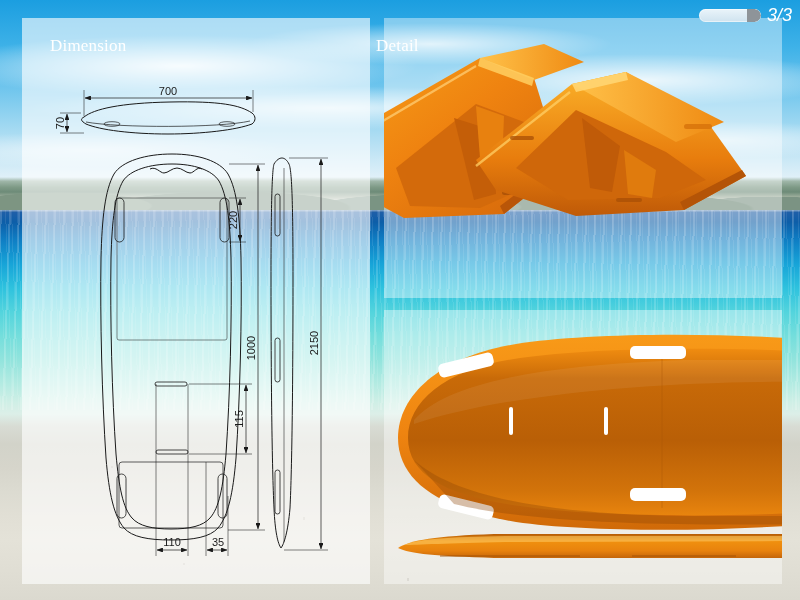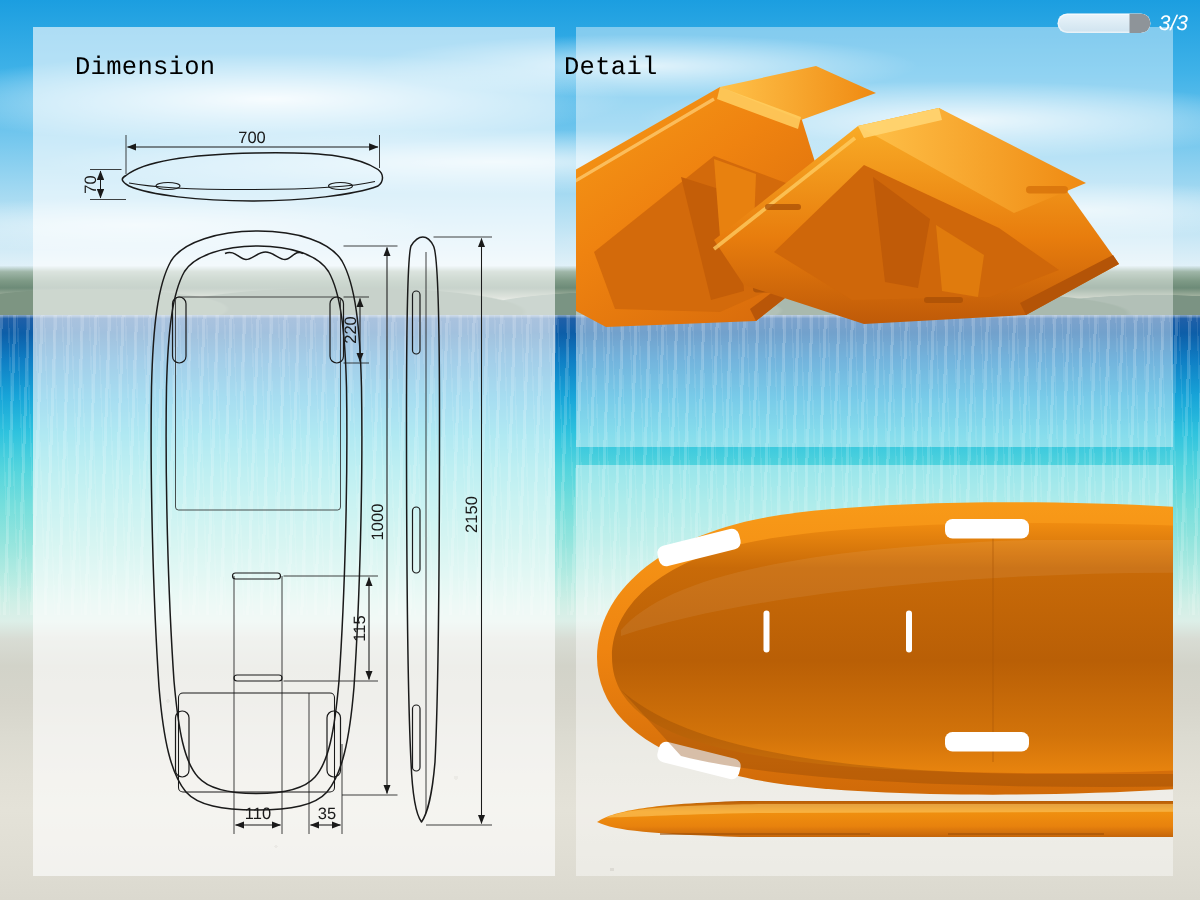--- a/index.html
+++ b/index.html
@@ -123,23 +123,23 @@
   #panel-views {
     left: 384px; top: 310px; width: 398px; height: 274px;
     background: rgba(255,255,255,0.42);
   }
 
   .panel-title {
     position: absolute;
     left: 28px;
     top: 24px;
     font-size: 17px;
-    color: #000000;
+    color: #ffffff;
     letter-spacing: .2px;
-    font-family: Liberation Mono, monospace;
+    font-family: Liberation Serif, serif;
   }
 
   
   #page-indicator {
     position: absolute;
     right: 8px;
     top: 4px;
     display: flex;
     align-items: center;
     gap: 6px;
@@ -155,21 +155,21 @@
     box-shadow: inset 0 0 0 1px rgba(255,255,255,.5);
   }
   #progress-thumb {
     position: absolute;
     right: 0; top: 0; bottom: 0;
     width: 14px;
     background: #8e9499;
     border-radius: 0 7px 7px 0;
   }
   #page-counter {
-    font-size: 14px;
+    font-size: 18px;
     color: #ffffff;
     font-style: italic;
     font-family: "Liberation Sans", sans-serif;
     line-height: 1;
   }
 
   
   #tech-drawing { position: absolute; left: 22px; top: 18px; }
 
   .clip-detail { position: absolute; left: 384px; top: 18px; width: 398px; height: 280px; overflow: hidden; }

